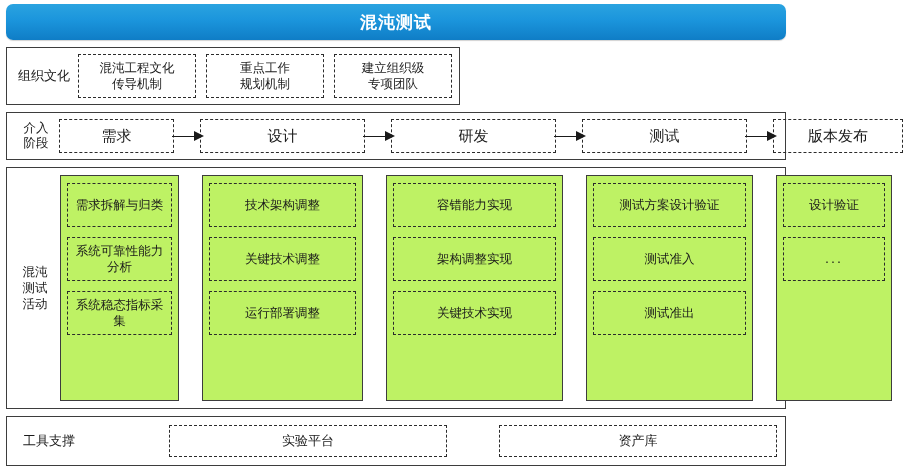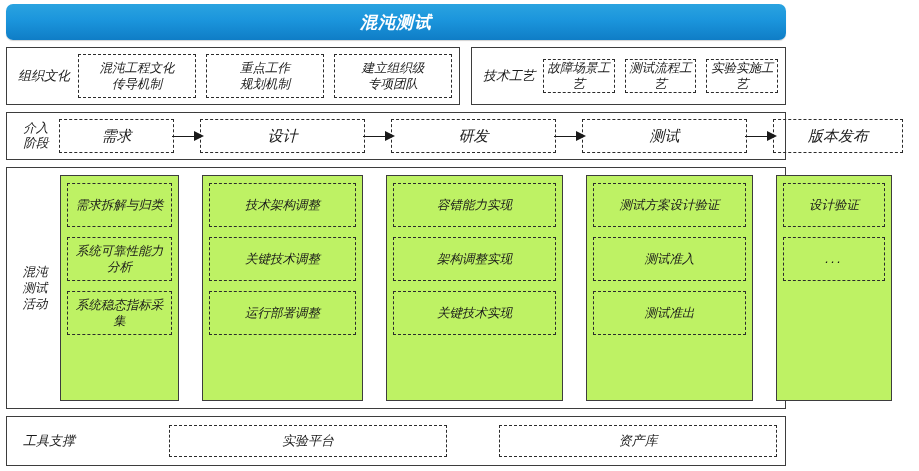--- a/index.html
+++ b/index.html
@@ -17,21 +17,20 @@
 
   #page {
     position: relative;
     width: 792px;
     height: 471px;
     box-sizing: border-box;
     padding: 4px 6px 5px 6px;
     display: flex;
     flex-direction: column;
     gap: 7px;
-    font-style: italic;
   }
 
   
   .banner {
     height: 36px;
     flex: 0 0 36px;
     border-radius: 7px;
     background: linear-gradient(to bottom, #2aa3e0 0%, #1b95dc 45%, #0f7dc6 100%);
     display: flex;
     align-items: center;
@@ -267,30 +266,20 @@
           <div class="dash-box culture-item">混沌工程文化
 传导机制</div>
           <div class="dash-box culture-item">重点工作
 规划机制</div>
           <div class="dash-box culture-item">建立组织级
 专项团队</div>
         </div>
       </div>
     </div>
 
-    <div class="panel craft-panel">
-      <div class="lane">
-        <div class="lane-label">技术工艺</div>
-        <div class="lane-items">
-          <div class="dash-box craft-item">故障场景工艺</div>
-          <div class="dash-box craft-item">测试流程工艺</div>
-          <div class="dash-box craft-item">实验实施工艺</div>
-        </div>
-      </div>
-    </div>
 
   </div>
 
   <div class="panel row-stage">
     <div class="stage-label">介入
 阶段</div>
     <div class="stage-flow">
       <div class="stage-box st1">需求</div>
       <div class="arrow">
           <span class="shaft"></span>

